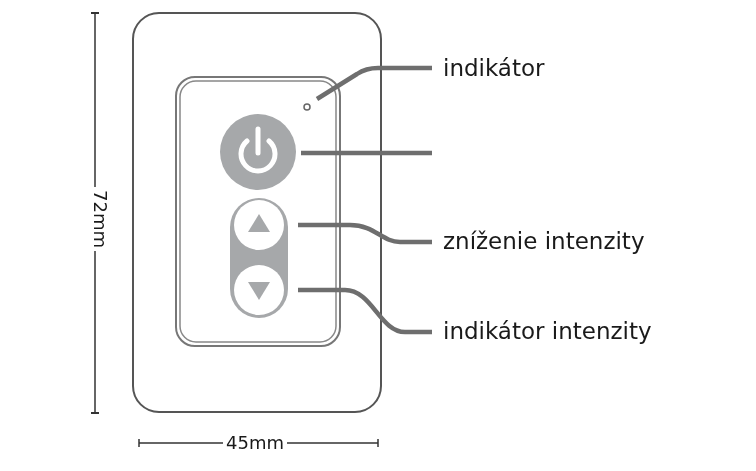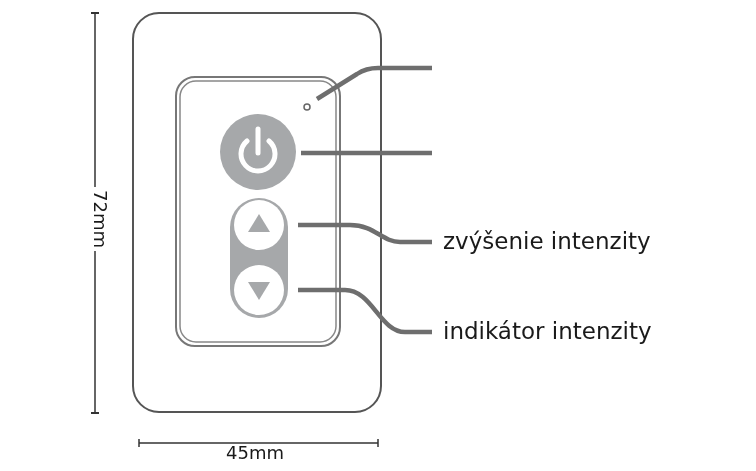--- a/index.html
+++ b/index.html
@@ -59,18 +59,19 @@
     </g>
 
     <path d="M 317 99 L 357 74 Q 366 68 378 68 L 432 68" fill="none" stroke="#6e6e6e" stroke-width="4.5"></path>
     <path d="M 301 153 L 432 153" fill="none" stroke="#6e6e6e" stroke-width="4.5"></path>
     <path d="M 298 225 L 350 225 C 375 225 382 242 400 242 L 432 242" fill="none" stroke="#6e6e6e" stroke-width="4.5"></path>
     <path d="M 298 290 L 345 290 C 372 290 380 332 405 332 L 432 332" fill="none" stroke="#6e6e6e" stroke-width="4.5"></path>
   </svg>
 
   
   <span class="dim-v" style="left:68px; top:210px;">72mm</span>
-  <span class="dim-h" style="left:223px; top:434px;margin-top:10px;">45mm</span>
+  <span class="dim-h" style="left:223px; top:434px;">45mm</span>
 
   
-  <span class="lbl" style="left:443px; top:230px;">zvýšenie intenzity</span>
+  <span class="lbl" style="left:443px; top:57px;">indikátor</span>
+  <span class="lbl" style="left:443px; top:230px;">zníženie intenzity</span>
   <span class="lbl" style="left:443px; top:320px;">indikátor intenzity</span>
 </div>
 
 </body></html>

